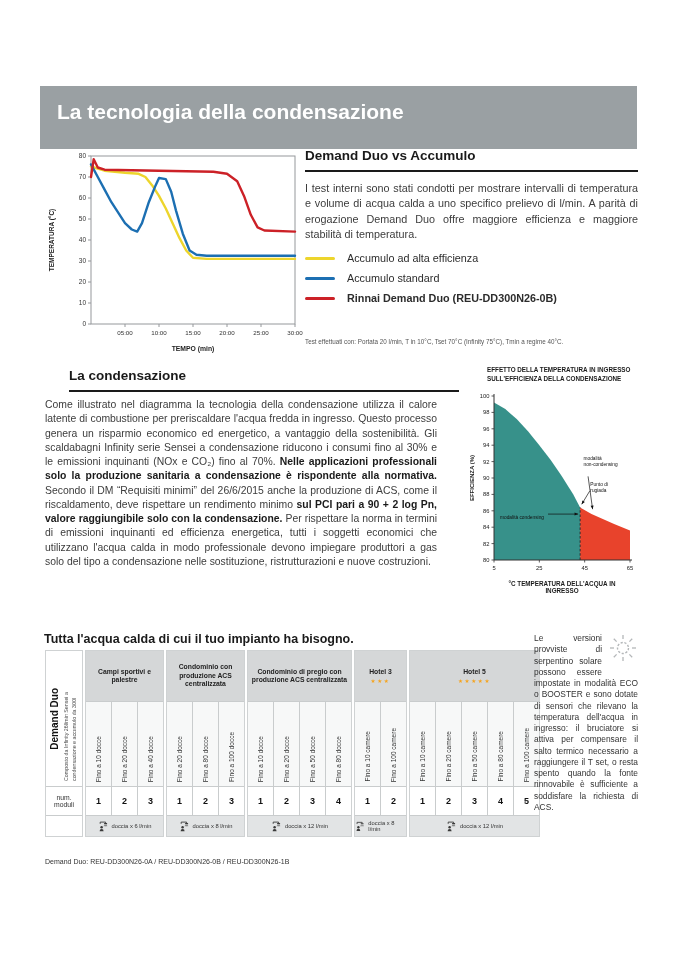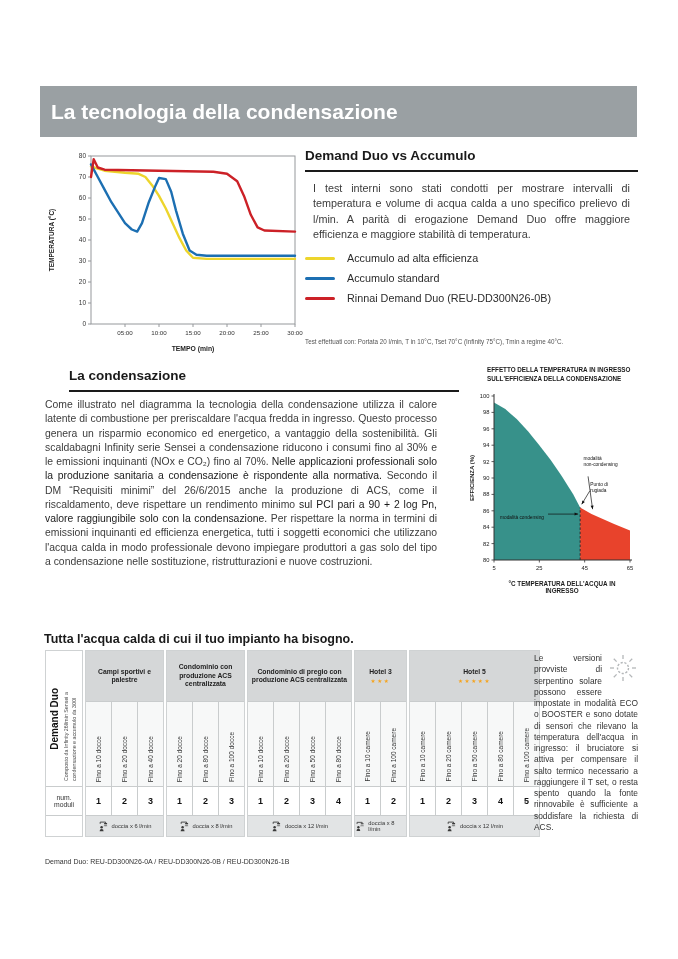--- a/index.html
+++ b/index.html
@@ -1,39 +1,39 @@
 <!DOCTYPE html>
 <html><head>
 <meta charset="utf-8">
 <style>
   html,body{margin:0;padding:0;background:#eceded;}
   .page{position:relative;width:678px;height:959px;margin:0 auto;background:#fff;
         font-family:"Liberation Sans","DejaVu Sans",sans-serif;color:#3c3c3c;overflow:hidden;}
 
-  .band{position:absolute;left:40px;top:86px;width:597px;height:51px;background:#9aa0a3;
-        color:#fff;font-size:21px;font-weight:bold;line-height:51px;padding-left:11px;box-sizing:border-box;}
+  .band{position:absolute;left:40px;top:86px;width:597px;height:63px;background:#9aa0a3;
+        color:#fff;font-size:21px;font-weight:bold;line-height:51px;padding-left:17px;box-sizing:border-box;}
 
   .chart1{position:absolute;left:45px;top:146px;width:258px;height:218px;}
   .chart1 svg{display:block;}
 
   .sec-r{position:absolute;left:305px;top:148px;width:333px;}
   .h-underline{font-size:13.5px;font-weight:bold;color:#1a1a1a;border-bottom:2px solid #1a1a1a;
                padding-bottom:7px;margin:0 0 9px 0;}
-  .intro{font-size:10.8px;line-height:1.42;text-align:justify;margin:8px;}
+  .intro{font-size:10.8px;line-height:1.42;text-align:justify;margin:0;}
   .legend{margin-top:10px;}
   .legend-row{display:flex;align-items:center;margin:8px 0;}
   .swatch{display:inline-block;width:30px;height:3.6px;border-radius:2px;margin-right:12px;flex:none;}
   .ltext{font-size:10.8px;color:#2c2c2c;}
-  .ltext.b{font-weight:normal;}
+  .ltext.b{font-weight:bold;}
   .fnote{font-size:6.3px;color:#555;margin-top:34px;}
 
   .sec-l-h{position:absolute;left:45px;top:368px;width:390px;box-sizing:border-box;margin-left:24px;}
   .cond-p{position:absolute;left:45px;top:398px;width:392px;font-size:10.4px;line-height:1.37;
           text-align:justify;margin:0;}
-  .cond-p .b{font-weight:normal;color:#1a1a1a;margin-top:24px;}
+  .cond-p .b{font-weight:bold;color:#1a1a1a;margin-top:24px;}
 
   .chart2{position:absolute;left:466px;top:366px;width:174px;}
   .c2title{font-size:6.3px;font-weight:bold;color:#1a1a1a;line-height:1.4;padding-left:21px;}
   .chart2 svg{display:block;margin-top:4px;}
   .c2xlabel{font-size:6.3px;font-weight:bold;color:#1a1a1a;margin-left:28px;width:136px;text-align:center;}
 
   .tbl-h{position:absolute;left:44px;top:619px;font-size:12.5px;font-weight:bold;color:#1a1a1a;}
 
   #sizing-table{position:absolute;left:45px;top:650px;display:flex;gap:2px;align-items:flex-start;}
   .t-group{display:grid;grid-template-rows:50px 84px 28px 20px;gap:1px;background:#c9cccd;
@@ -52,21 +52,21 @@
   .t-ghead-title{font-size:6.8px;font-weight:bold;color:#222;line-height:1.25;}
   .t-stars{color:#f6a41d;font-size:5.6px;letter-spacing:1.6px;margin-top:2px;}
   .t-collab{background:#f7f8f8;display:flex;justify-content:center;align-items:flex-end;padding:4px 0;}
   .vtext{writing-mode:vertical-rl;transform:rotate(180deg);font-size:6.5px;color:#333;white-space:nowrap;
          display:inline-block;}
   .t-num{background:#fff;display:flex;align-items:center;justify-content:center;
          font-size:9px;font-weight:bold;color:#111;}
   .t-flow{background:#e2e4e5;display:flex;align-items:center;justify-content:center;gap:3px;}
   .t-flowtext{font-size:5.8px;color:#333;}
 
-  .solar{position:absolute;left:534px;top:653px;width:104px;font-size:8.4px;line-height:1.34;
+  .solar{position:absolute;left:534px;top:633px;width:104px;font-size:8.4px;line-height:1.34;
          text-align:justify;color:#333;}
   .sun{float:right;margin:0 0 4px 6px;}
 
   .models{position:absolute;left:45px;top:858px;font-size:7px;color:#333;}
 </style>
 </head>
 <body>
 
 <div class="page">
 

